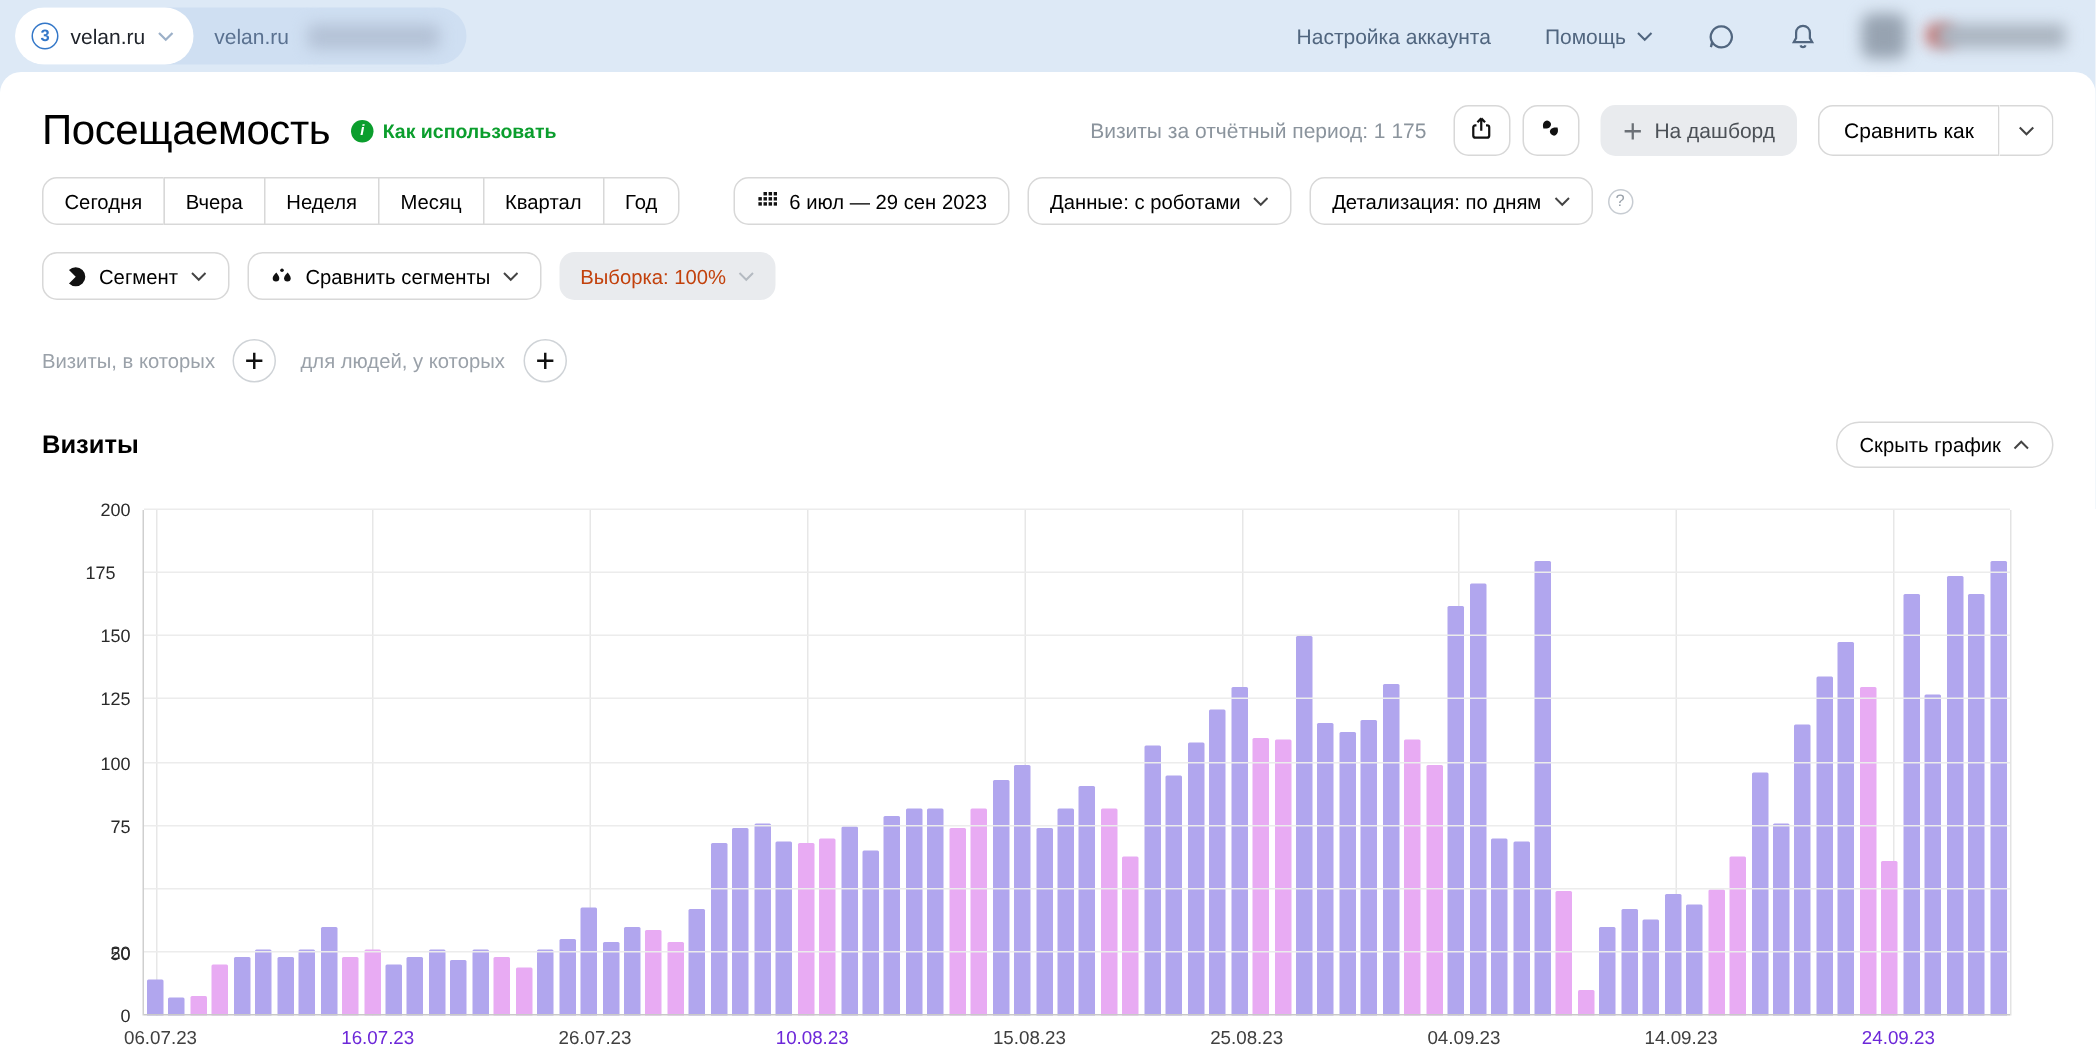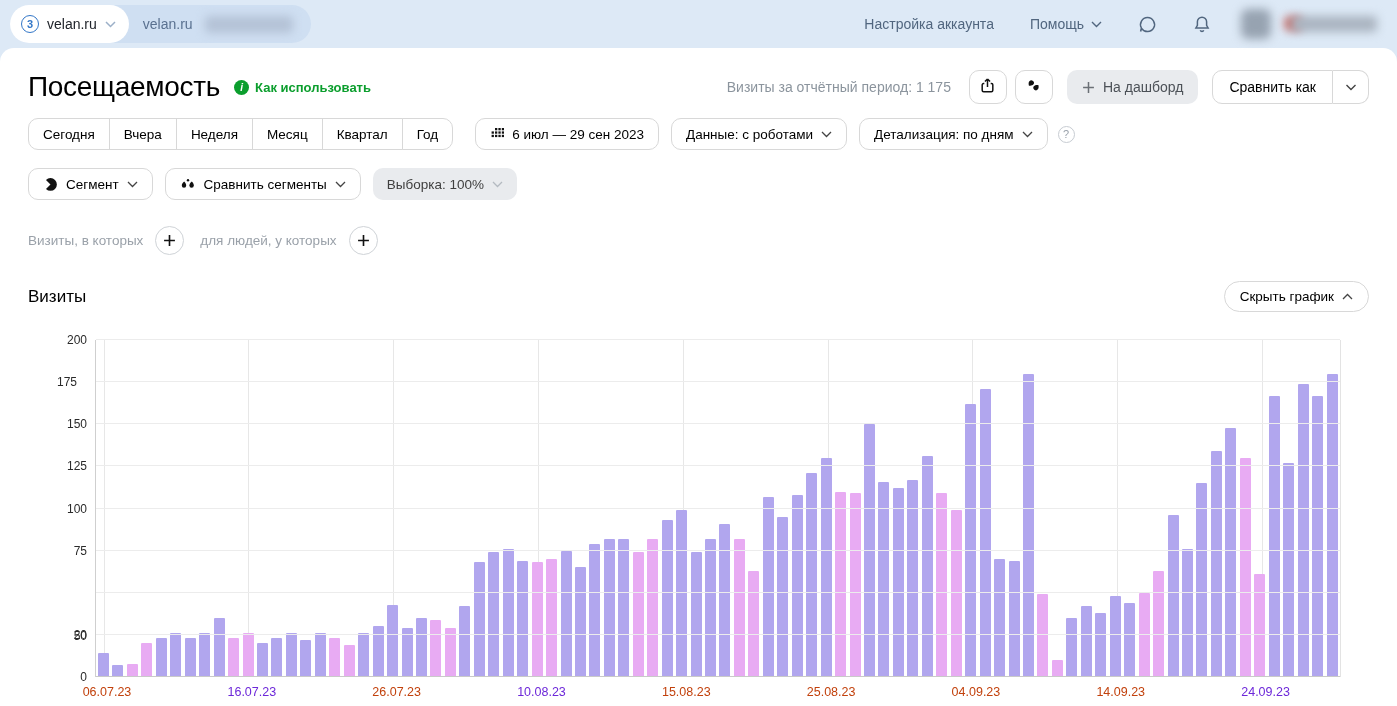--- a/index.html
+++ b/index.html
@@ -42,43 +42,43 @@
   .save-main { height:34px; background:#fff; border:1px solid #d8d8d8; border-radius:10px 0 0 10px; padding:0 16px; font-size:14px; color:#000; cursor:pointer; font-family:inherit; }
   .save-caret { height:34px; width:36px; background:#fff; border:1px solid #d8d8d8; border-left:none; border-radius:0 10px 10px 0; display:flex; align-items:center; justify-content:center; cursor:pointer; }
 
   
   .row1 { display:flex; align-items:center; padding:14px 28px 0 28px; }
   .tabs { display:flex; }
   .tab { height:32px; border:1px solid #d8d8d8; background:#fff; padding:0 14px; font-size:13.5px; color:#000; display:flex; align-items:center; cursor:pointer; margin-left:-1px; font-family:inherit; }
   .tab:first-child { border-radius:10px 0 0 10px; margin-left:0; }
   .tab:last-child { border-radius:0 10px 10px 0; }
   .ctl-btn { height:32px; border:1px solid #d8d8d8; background:#fff; border-radius:10px; padding:0 14px; font-size:13.5px; color:#000; display:flex; align-items:center; gap:8px; cursor:pointer; font-family:inherit; }
-  .ml22 { margin-left:22px; } .ml12 { margin-left:12px; }
+  .ml22 { margin-left:36px; } .ml12 { margin-left:12px; }
   .q-circle { width:17px; height:17px; border:1px solid #c7ccd2; border-radius:50%; color:#9aa2ab; font-size:11px; display:flex; align-items:center; justify-content:center; margin-left:10px; }
   .row2 { display:flex; align-items:center; padding:18px 28px 0 28px; }
-  .disabled-btn { height:32px; border:none; background:#e9ebee; border-radius:10px; padding:0 14px; font-size:13.5px; color:#404040; display:flex; align-items:center; gap:8px; cursor:default; font-family:inherit; }
+  .disabled-btn { height:32px; border:none; background:#e9ebee; border-radius:10px; padding:0 14px; font-size:13.5px; color:#c2410c; display:flex; align-items:center; gap:8px; cursor:default; font-family:inherit; }
 
   .filters { display:flex; align-items:center; padding:26px 28px 0 28px; font-size:13.5px; color:#9aa1a9; }
   .plus-circle { width:29px; height:29px; border:1px solid #cfd3d7; border-radius:50%; background:#fff; display:flex; align-items:center; justify-content:center; cursor:pointer; margin:0 16px 0 12px; }
 
   .section-row { display:flex; align-items:center; justify-content:space-between; padding:26px 28px 0 28px; }
-  .section-title { font-size:17px; font-weight:400; color:#000; }
+  .section-title { font-size:17px; font-weight:700; color:#000; }
   .hide-chart { height:31px; border:1px solid #d8d8d8; border-radius:16px; background:#fff; padding:0 15px; font-size:13.5px; color:#000; display:flex; align-items:center; gap:8px; cursor:pointer; font-family:inherit; }
 
   
   .chart-wrap { position:relative; margin:22px 0 0 95px; width:1246px; height:380px; }
   .plot { position:absolute; left:0; top:6px; width:1246px; height:337px; border-left:1px solid #cfcfcf; border-right:1px solid #e3e3e3; }
   .gridline { position:absolute; left:0; right:0; height:1px; background:#ececec; }
   .gridline.zero { background:#c9c9c9; }
   .vline { position:absolute; top:0; bottom:0; width:1px; background:#e7e7e7; }
   .bars { position:absolute; left:2px; right:2px; top:0; bottom:0; display:flex; justify-content:space-between; align-items:flex-end; }
   .bar { width:11px; background:#b1a6ee; border-radius:1px 1px 0 0; }
   .bar.weekend { background:#e8abf3; }
   .ylabel { position:absolute; right:1254px; width:40px; text-align:right; font-size:12px; color:#2a2a2a; }
-  .xlabel { position:absolute; top:351px; transform:translateX(-50%); font-size:12.5px; color:#c2410c; white-space:nowrap; }
+  .xlabel { position:absolute; top:351px; transform:translateX(-50%); font-size:12.5px; color:#404040; white-space:nowrap; }
   .xlabel.red { color:#6d28d9; }
   .chev { display:inline-flex; }
 </style>
 </head>
 <body>
 
 <div class="topbar">
   <div class="counter-group">
     <div class="counter-pill">
       <span class="metrica-logo">3</span>

